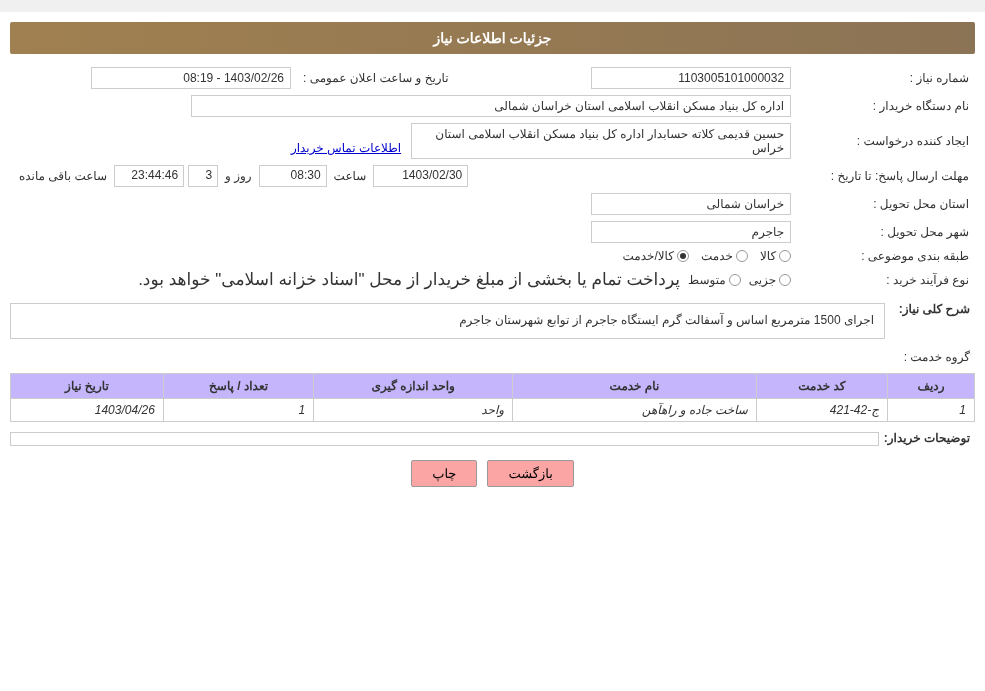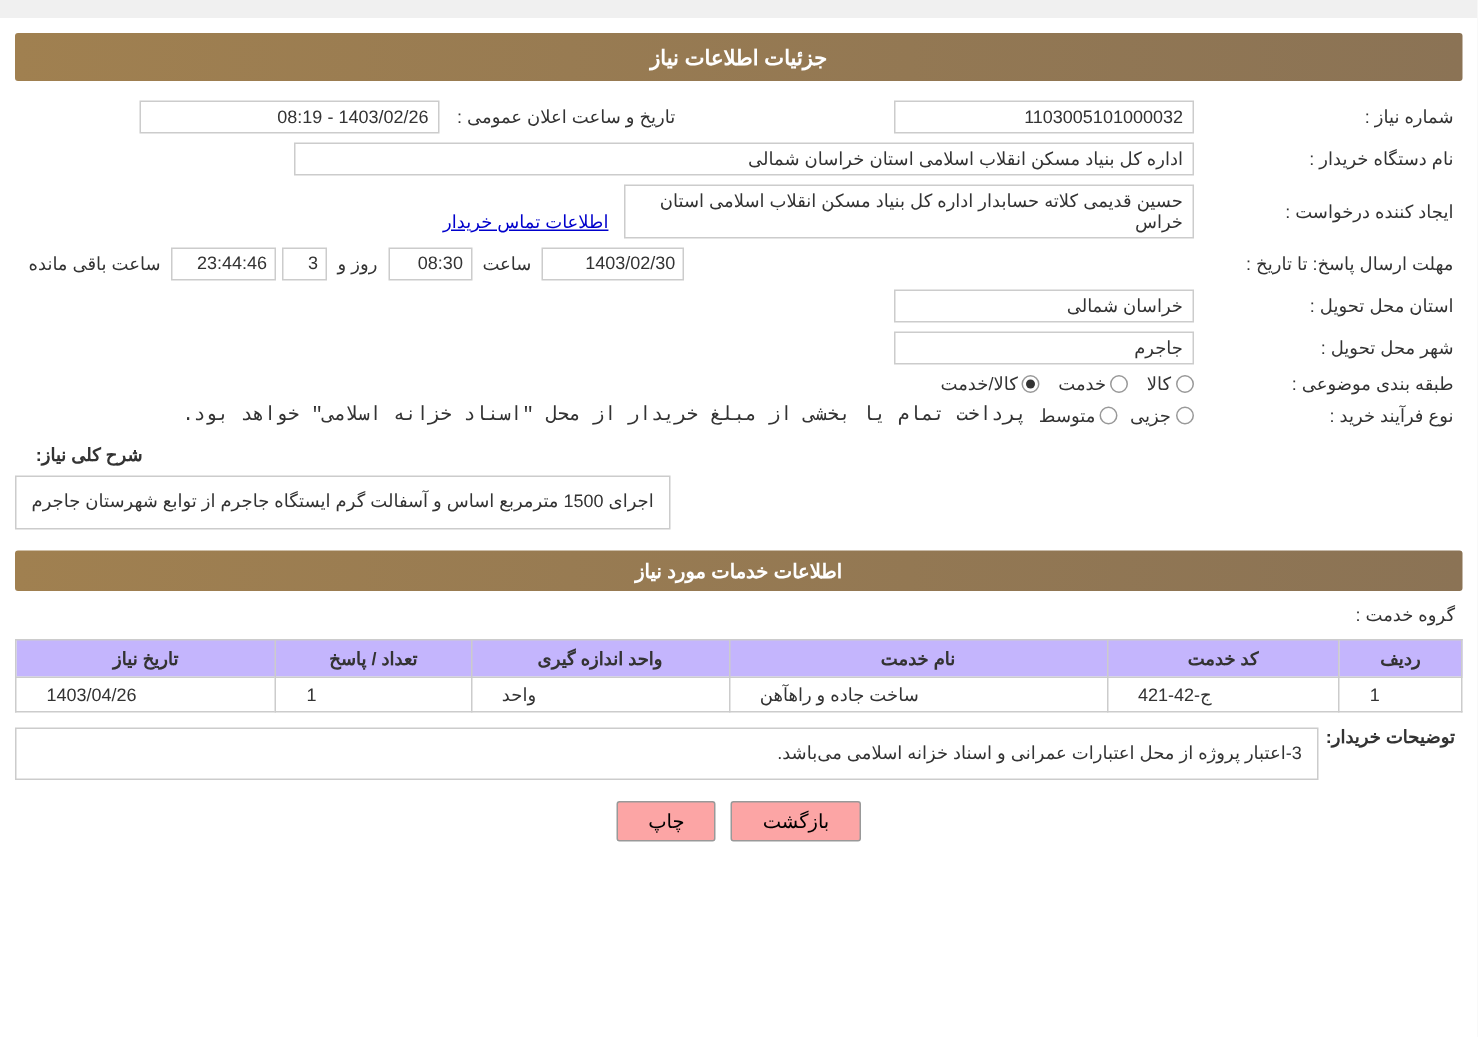--- a/index.html
+++ b/index.html
@@ -119,23 +119,24 @@
     }
     .services-table th {
       background: #c4b5fd;
       border: 1px solid #ccc;
       padding: 5px 8px;
       text-align: center;
       font-size: 12px;
     }
     .services-table td {
       border: 1px solid #ccc;
-      padding: 4px 20px;
-      text-align: left;
-      font-size: 12px;
+      padding: 4px 8px;
+      text-align: right;
+      font-size: 12px;
+      font-style: italic;
     }
     .description-box {
       border: 1px solid #ccc;
       padding: 6px 10px;
       text-align: right;
       line-height: 1.8;
       margin: 4px 0;
       background: #fff;
       font-size: 12px;
     }
@@ -205,21 +206,21 @@
         <span class="link-blue">اطلاعات تماس خریدار</span>
       </td>
     </tr>
 
     <tr>
       <td class="label-cell">مهلت ارسال پاسخ: تا تاریخ :</td>
       <td class="value-cell" colspan="3">
         <div class="date-row">
           <span class="input-box narrow-input" style="width:95px;">1403/02/30</span>
           <span style="padding:0 3px;">ساعت</span>
-          <span class="input-box narrow-input" style="width:56px;">08:30</span>
+          <span class="input-box narrow-input" style="width:68px;">08:30</span>
           <span style="padding:0 3px;">روز و</span>
           <span class="input-box narrow-input" style="width:30px;">3</span>
           <span class="input-box narrow-input" style="width:70px;">23:44:46</span>
           <span style="padding:0 3px;">ساعت باقی مانده</span>
         </div>
       </td>
     </tr>
 
     <tr>
       <td class="label-cell">استان محل تحویل :</td>
@@ -260,35 +261,34 @@
       <td class="value-cell" colspan="3">
         <div class="radio-group" style="flex-wrap:wrap; gap:8px;">
           <div class="radio-item">
             <span class="radio-circle"></span>
             <span>جزیی</span>
           </div>
           <div class="radio-item">
             <span class="radio-circle"></span>
             <span>متوسط</span>
           </div>
-          <span style="font-size:13px; color:#333;font-family:Liberation Mono, monospace;">پرداخت تمام یا بخشی از مبلغ خریدار از محل "اسناد خزانه اسلامی" خواهد بود.</span>
+          <span style="font-size:17px; color:#333;">پرداخت تمام یا بخشی از مبلغ خریدار از محل "اسناد خزانه اسلامی" خواهد بود.</span>
         </div>
       </td>
     </tr>
   </tbody>
     </table>
 
-  <div style="display:flex; align-items:flex-end; margin: 4px 0; flex-direction: column;">
+  <div style="display:flex; align-items:flex-start; margin: 4px 0;">
     <div class="col-label" style="min-width:90px; font-weight:bold;">شرح کلی نیاز:</div>
     <div style="flex:1;">
       <div class="description-box" style="width:100%;">اجرای 1500 مترمربع اساس و آسفالت گرم ایستگاه جاجرم از توابع شهرستان جاجرم</div>
     </div>
   </div>
 
-  <div class="section-title">اطلاعات خدمات مورد نیاز</div>
 
   <div style="display:flex; align-items:center; margin: 4px 0;">
     <div class="col-label" style="min-width:90px;">گروه خدمت :</div>
   </div>
 
   <table class="services-table">
     <thead>
       <tr>
         <th>ردیف</th>
         <th>کد خدمت</th>
@@ -307,21 +307,20 @@
       <td>1</td>
       <td>1403/04/26</td>
     </tr>
       </tbody>
   </table>
 
   <div style="display:flex; align-items:flex-start; margin: 6px 0;">
     <div class="col-label" style="min-width:90px; font-weight:bold;">توضیحات خریدار:</div>
     <div style="flex:1;">
       <div class="description-box" id="tosifat-box">
-          <div>3-اعتبار پروژه از محل اعتبارات عمرانی و اسناد خزانه اسلامی می‌باشد.</div>
         </div>
     </div>
   </div>
 
   <div class="buttons-row">
     <button class="btn">بازگشت</button>
     <button class="btn">چاپ</button>
   </div>
 </div>
 

